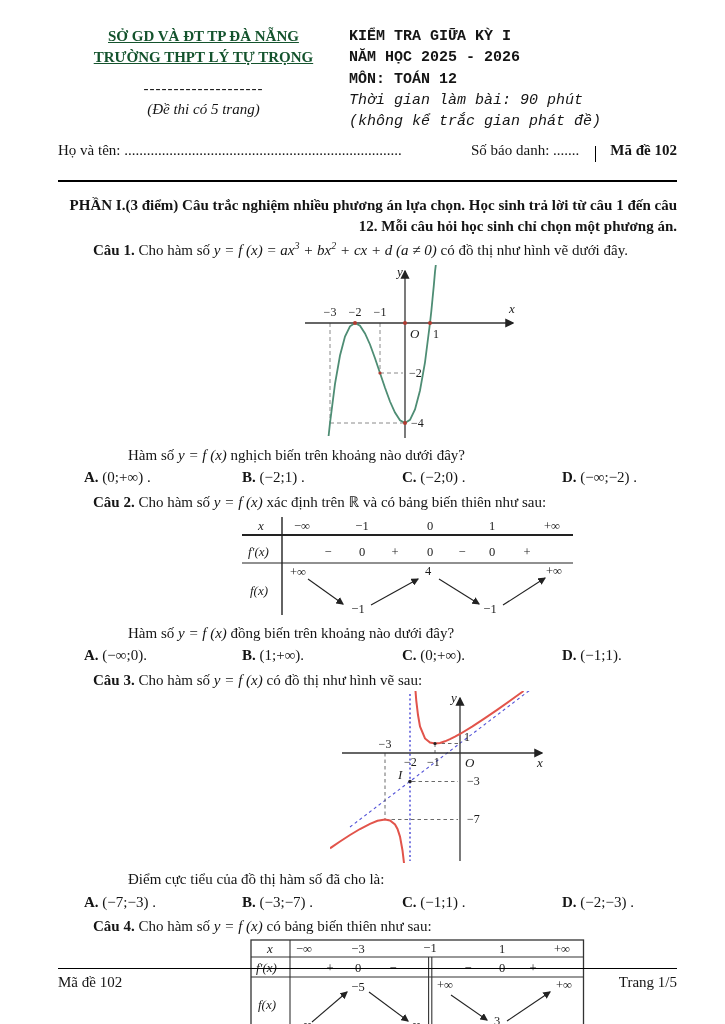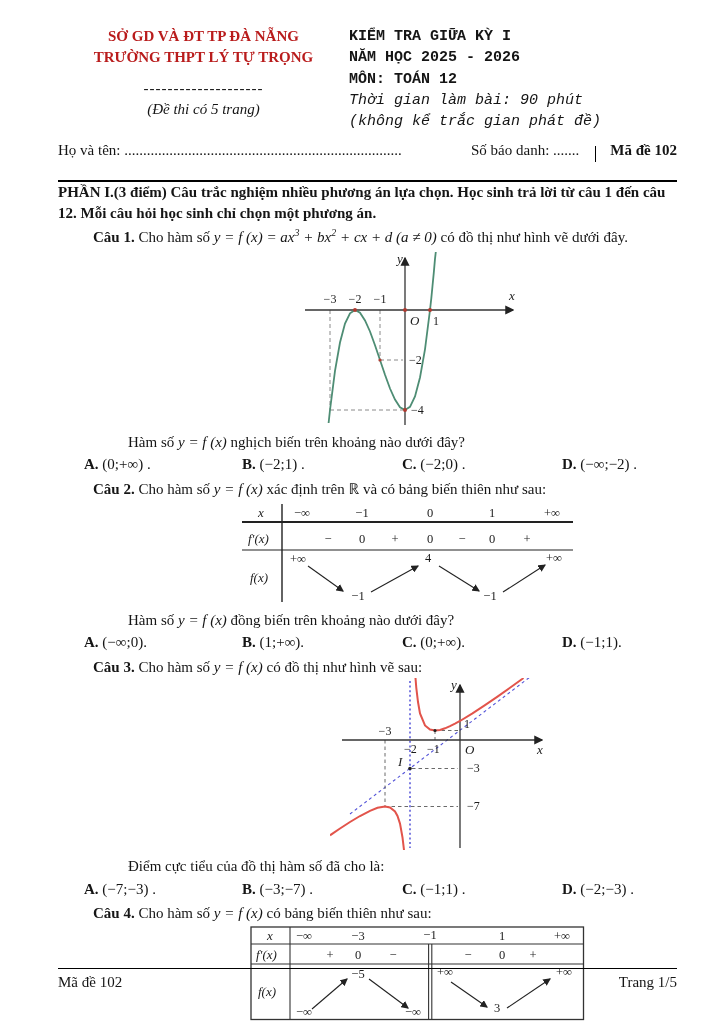--- a/index.html
+++ b/index.html
@@ -4,30 +4,30 @@
 <style>
   html,body{margin:0;padding:0;}
   body{
     width:725px;height:1024px;position:relative;overflow:hidden;
     background:#ffffff;color:#151515;
     font-family:"Liberation Serif",serif;font-size:15px;line-height:1.42;
   }
   .page{padding:26px 48px 0 58px;}
   .b{font-weight:700;}
   .i{font-style:italic;}
-  .red{color:#b91c1c;font-weight:700;}
+  .red{color:#14532d;font-weight:700;text-decoration:underline;}
   .hdr{display:flex;margin-bottom:2px;}
   .h-left{width:47%;text-align:center;}
   .h-right{width:53%;text-align:left;font-family:Liberation Mono, monospace;}
   .h-left .dashes{margin-top:9px;letter-spacing:1px;}
   .inforow{display:flex;align-items:flex-end;border-bottom:2px solid #000;
     padding-bottom:18px;margin-top:8px;white-space:nowrap;}
   .name-part{flex:1;overflow:hidden;}
   .vdiv{border-left:1px solid #000;height:16px;margin:0 14px 0 16px;}
-  .part{font-weight:700;margin:0 0 1px;}
+  .part{font-weight:700;margin:13px 0 1px;text-align:right;}
   .qline{margin-top:3px;}
   .qlabel{font-weight:700;margin-left:35px;}
   .m{font-style:italic;}
   sup{font-size:10px;font-style:italic;line-height:0;}
   .prompt{padding-left:70px;}
   .answers{display:grid;grid-template-columns:158px 160px 160px auto;
     padding-left:26px;margin:1px 0 1px;}
   .ak{font-weight:700;}
   .fig1{margin:1px 0 0 232px;}
   .tbl1{margin:2px 0 0 182px;}

